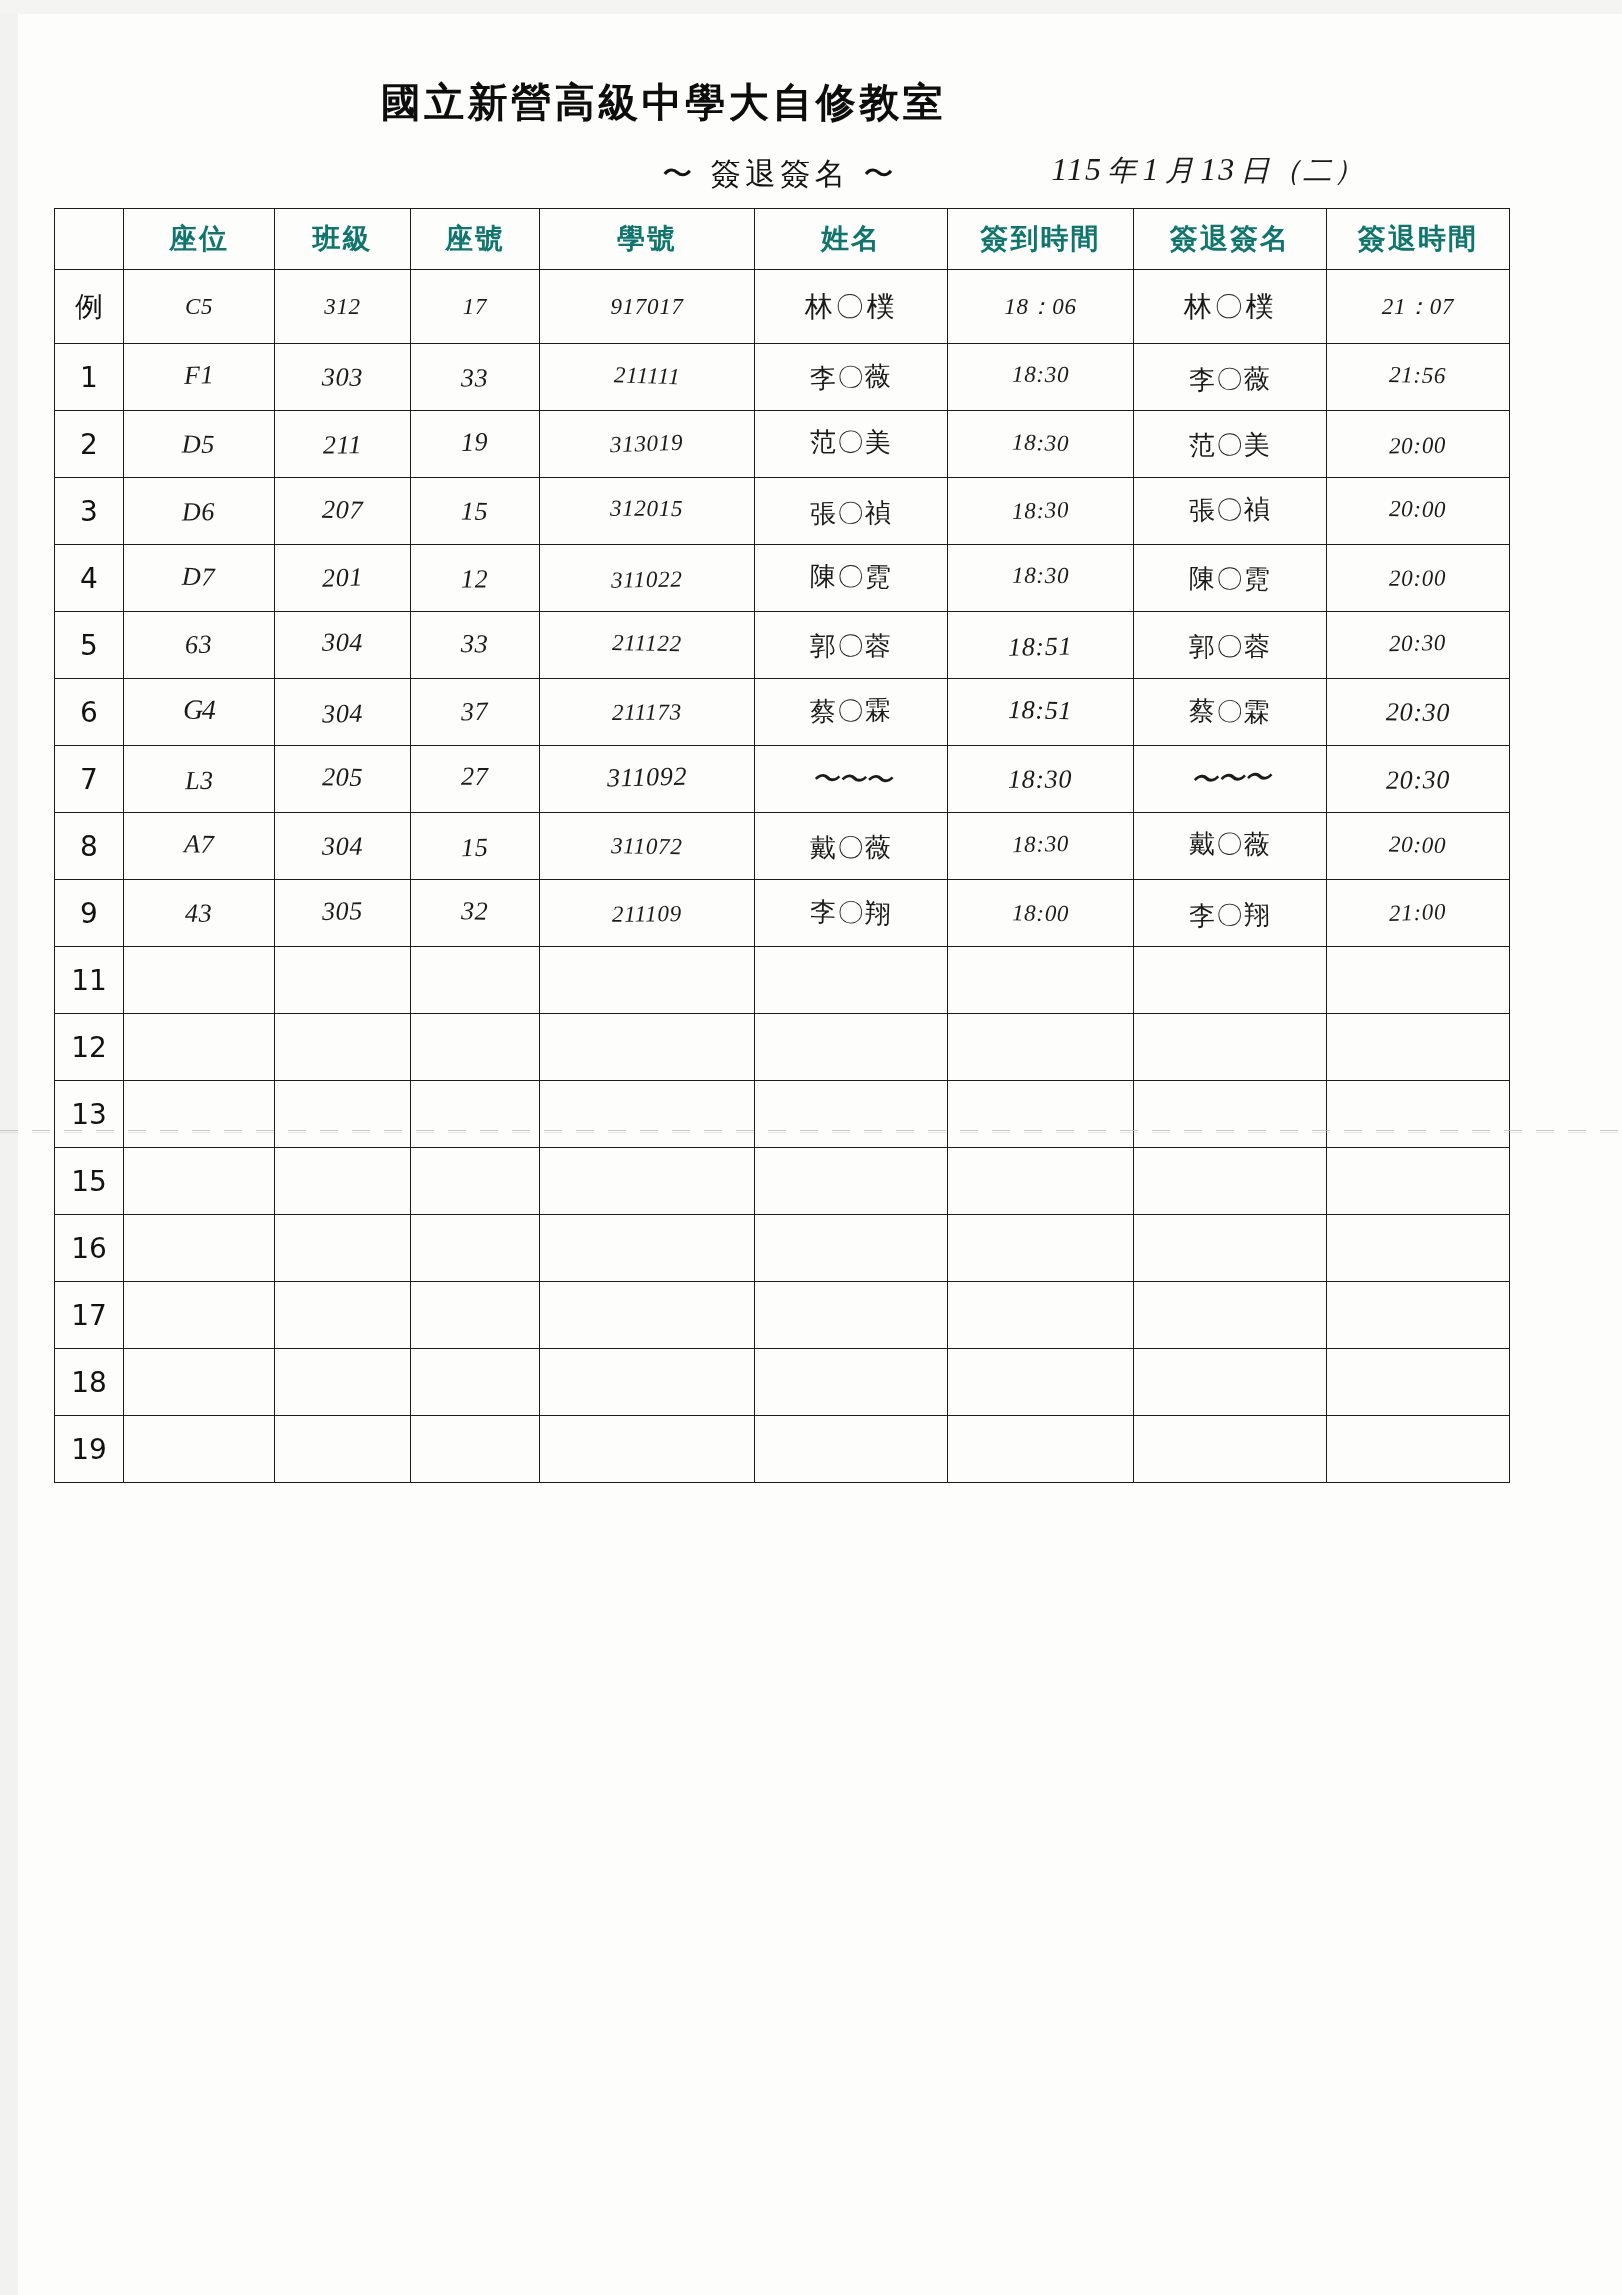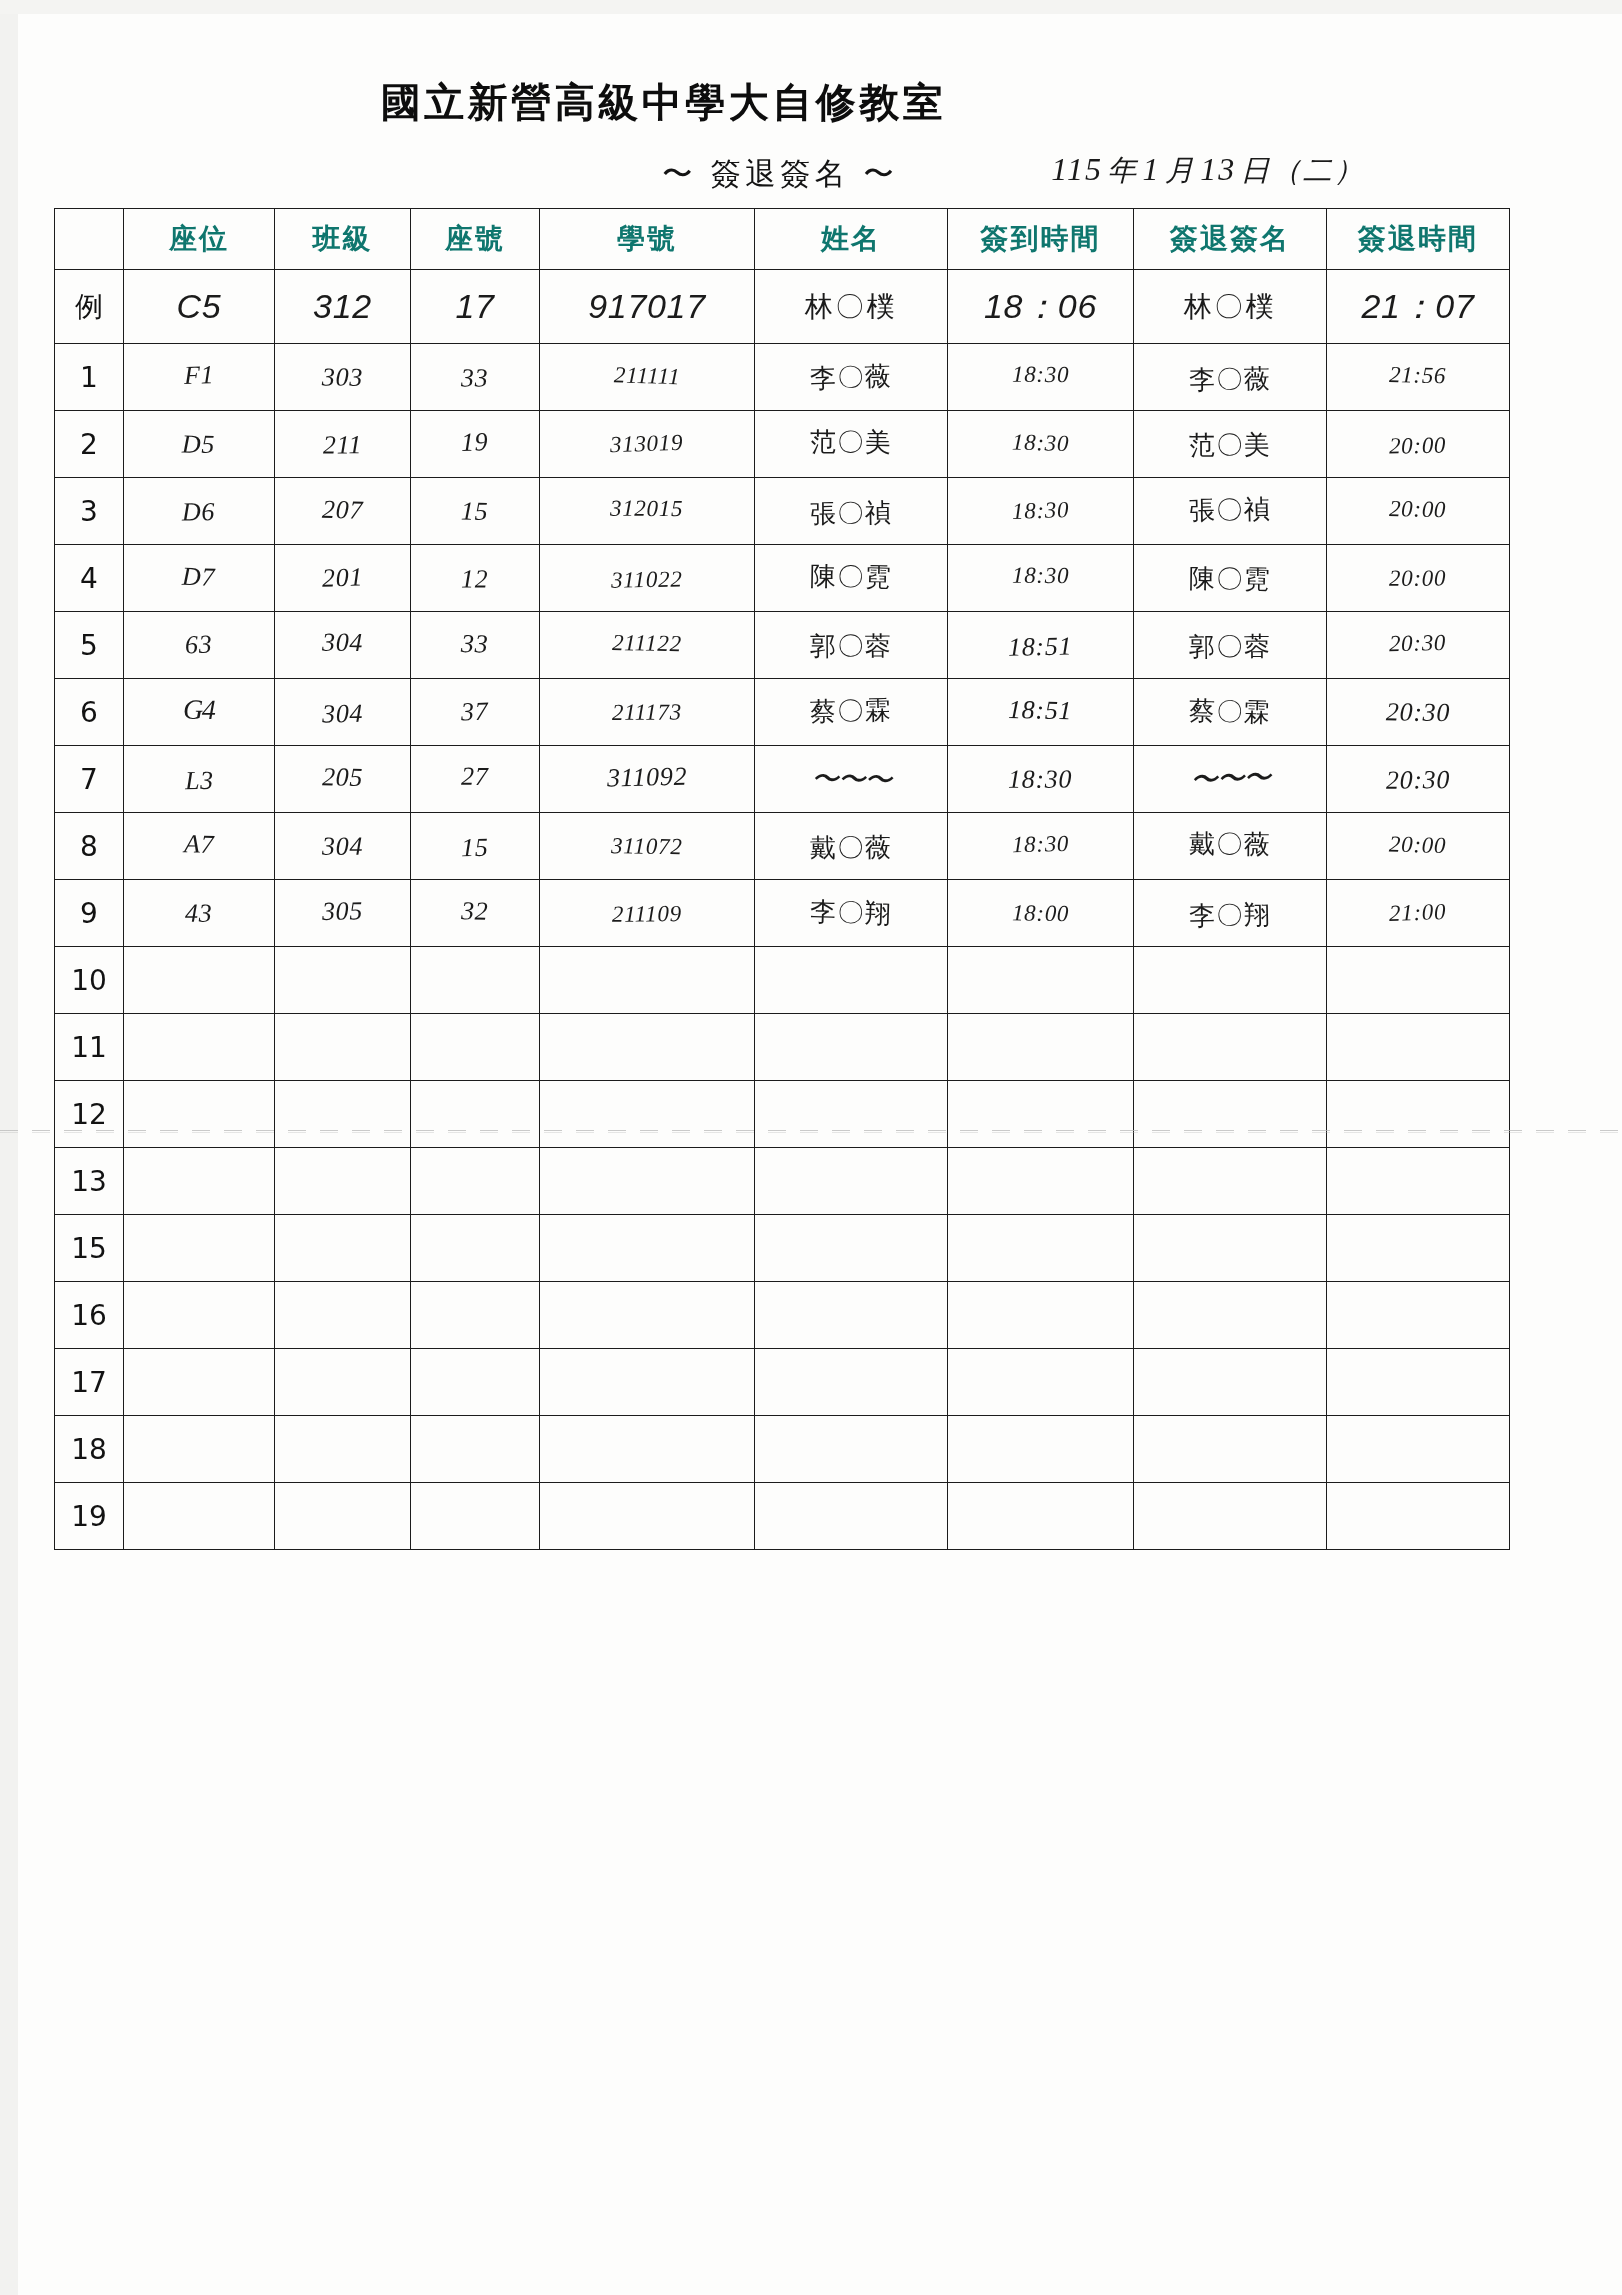--- a/index.html
+++ b/index.html
@@ -141,23 +141,23 @@
     display: inline-block;
     white-space: nowrap;
   }
   .hw.cjk {
     font-family: "DejaVu Sans", sans-serif;
     font-style: normal;
     font-size: 26px;
     letter-spacing: 1.4px;
   }
   .hw.ex {
-    font-family: Liberation Sans, sans-serif;
+    font-family: Liberation Serif, serif;
     font-style: italic;
-    font-size: 34px;
+    font-size: 23px;
   }
   .hw.ex.cjk {
     font-family: Liberation Mono, monospace;
     font-style: normal;
     font-size: 28px;
     letter-spacing: 2.8px;
   }
   
   .j1 { transform: rotate(-1.4deg) translateY(-1.4px); }
   .j2 { transform: rotate(0.9deg)  translateY(0.7px); }
@@ -348,31 +348,20 @@
         <td><span class="hw j9">43</span></td>
         <td><span class="hw j1">305</span></td>
         <td><span class="hw j8">32</span></td>
         <td><span class="hw small-hw j3">211109</span></td>
         <td><span class="hw cjk j4">李〇翔</span></td>
         <td><span class="hw small-hw j2">18:00</span></td>
         <td><span class="hw cjk j7">李〇翔</span></td>
         <td><span class="hw small-hw j5">21:00</span></td>
       </tr>
 
-      <tr>
-        <td class="idx">10</td>
-        <td></td>
-        <td></td>
-        <td></td>
-        <td></td>
-        <td></td>
-        <td></td>
-        <td></td>
-        <td></td>
-      </tr>
 
       <tr>
         <td class="idx">11</td>
         <td></td>
         <td></td>
         <td></td>
         <td></td>
         <td></td>
         <td></td>
         <td></td>

